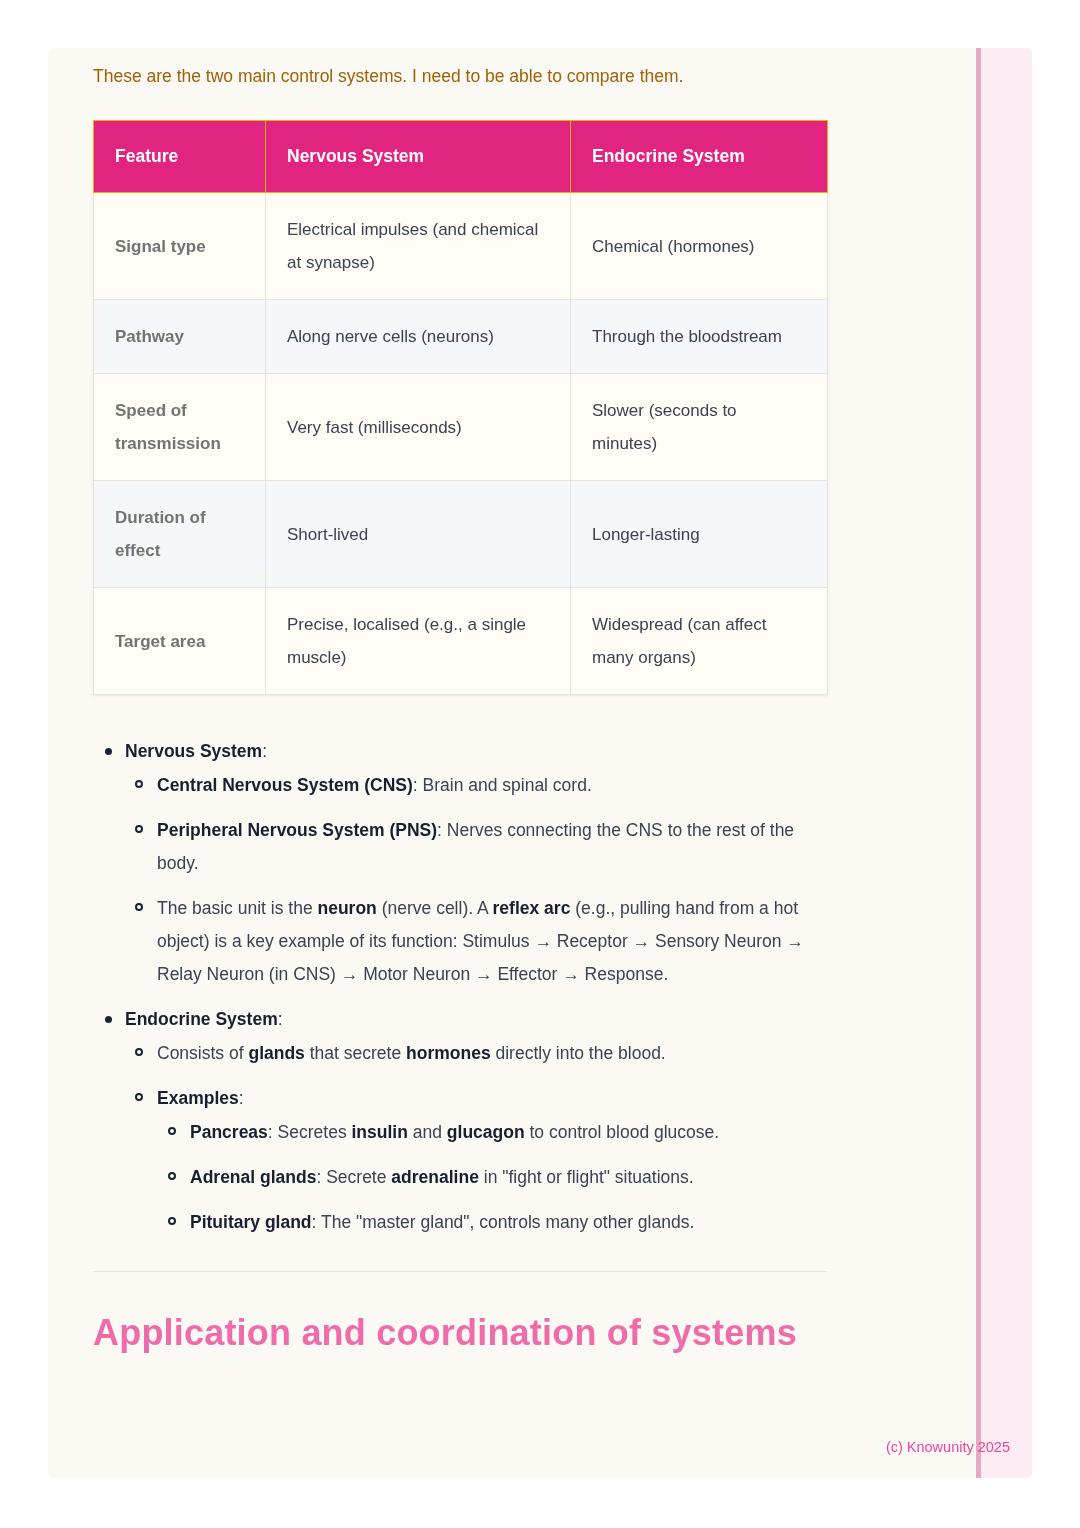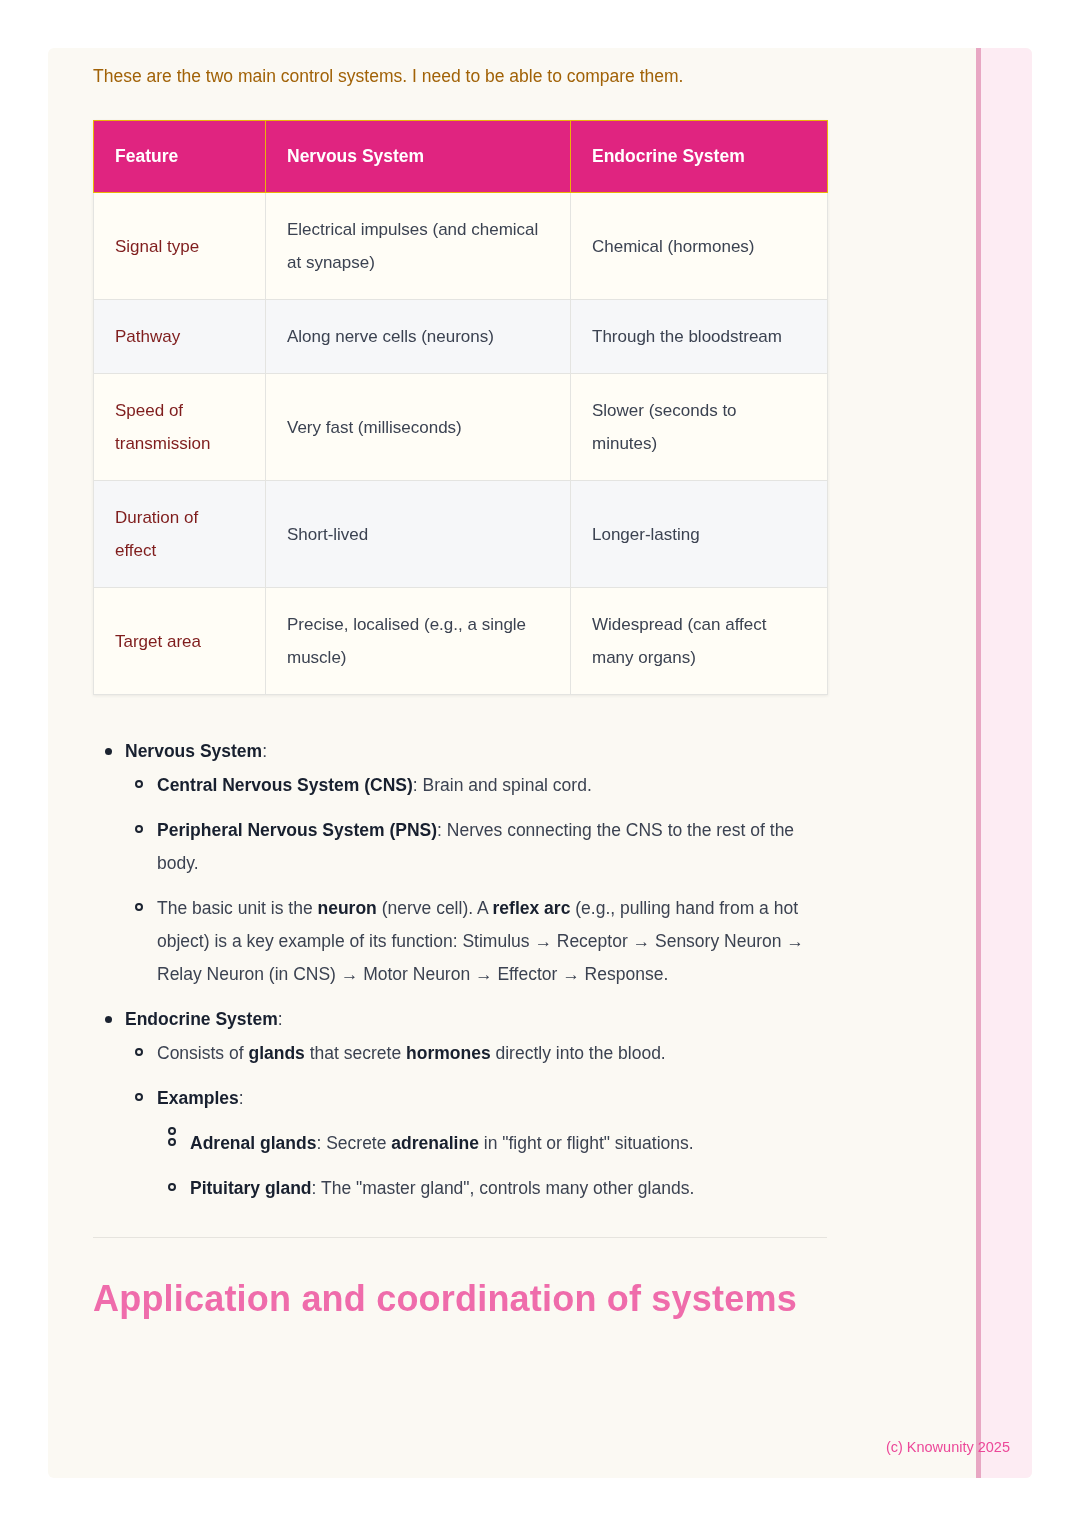--- a/index.html
+++ b/index.html
@@ -61,22 +61,22 @@
   }
   table.cmp td{
     font-size:17px;
     line-height:33px;
     color:#3b4251;
     padding:20px 21px;
     vertical-align:middle;
     border:1px solid #e4e4e1;
   }
   table.cmp td strong{
-    color:#7f1d1d;
-    font-weight:400;
+    color:#737373;
+    font-weight:700;
   }
   table.cmp tbody tr:nth-child(odd){background:#fffdf6;}
   table.cmp tbody tr:nth-child(even){background:#f6f7f9;}
   .outline{
     margin-top:40px;
     font-size:17.5px;
     line-height:33px;
     color:#3b4251;
   }
   .outline strong{color:#18202f;font-weight:700;}
@@ -162,21 +162,21 @@
     </table>
 
     <div class="outline">
         <div class="item l1 tight"><span class="marker"></span><span><strong>Nervous System</strong><span>:</span></span></div>
         <div class="item l2"><span class="marker"></span><span><strong>Central Nervous System (CNS)</strong><span>: Brain and spinal cord.</span></span></div>
         <div class="item l2"><span class="marker"></span><span><strong>Peripheral Nervous System (PNS)</strong><span>: Nerves connecting the CNS to the rest of the body.</span></span></div>
         <div class="item l2"><span class="marker"></span><span><span>The basic unit is the </span><strong>neuron</strong><span> (nerve cell). A </span><strong>reflex arc</strong><span> (e.g., pulling hand from a hot object) is a key example of its function: Stimulus → Receptor → Sensory Neuron → Relay Neuron (in CNS) → Motor Neuron → Effector → Response.</span></span></div>
         <div class="item l1 tight space-before"><span class="marker"></span><span><strong>Endocrine System</strong><span>:</span></span></div>
         <div class="item l2"><span class="marker"></span><span><span>Consists of </span><strong>glands</strong><span> that secrete </span><strong>hormones</strong><span> directly into the blood.</span></span></div>
         <div class="item l2 tight"><span class="marker"></span><span><strong>Examples</strong><span>:</span></span></div>
-        <div class="item l3"><span class="marker"></span></div>
+        <div class="item l3"><span class="marker"></span><span><strong>Pancreas</strong><span>: Secretes </span><strong>insulin</strong><span> and </span><strong>glucagon</strong><span> to control blood glucose.</span></span></div>
         <div class="item l3"><span class="marker"></span><span><strong>Adrenal glands</strong><span>: Secrete </span><strong>adrenaline</strong><span> in "fight or flight" situations.</span></span></div>
         <div class="item l3"><span class="marker"></span><span><strong>Pituitary gland</strong><span>: The "master gland", controls many other glands.</span></span></div>
       </div>
 
     <hr class="divider">
     <h2 class="section-heading">Application and coordination of systems</h2>
   </div>
 </div>
 
 <div class="pink-panel"></div>

